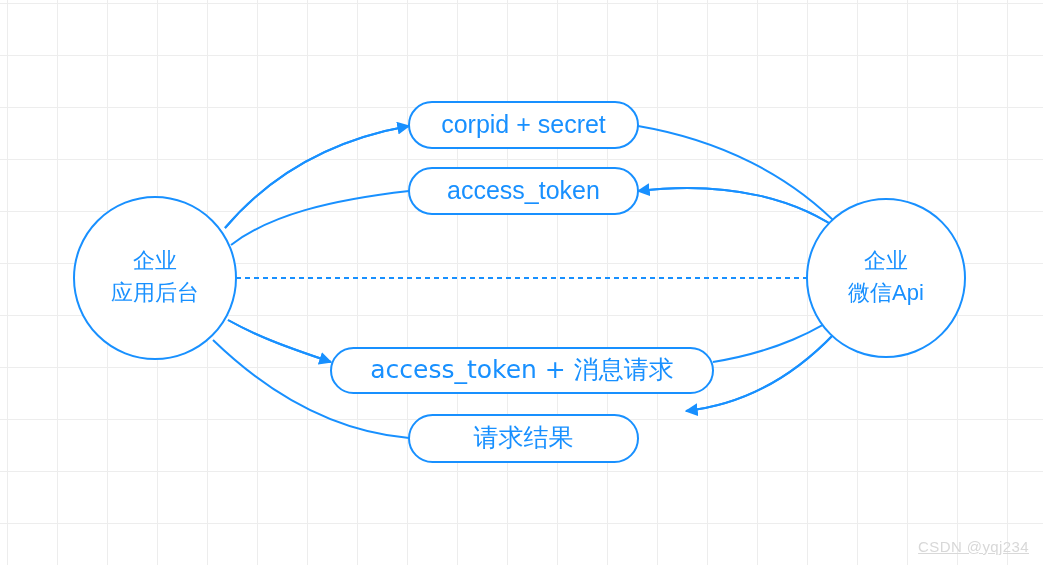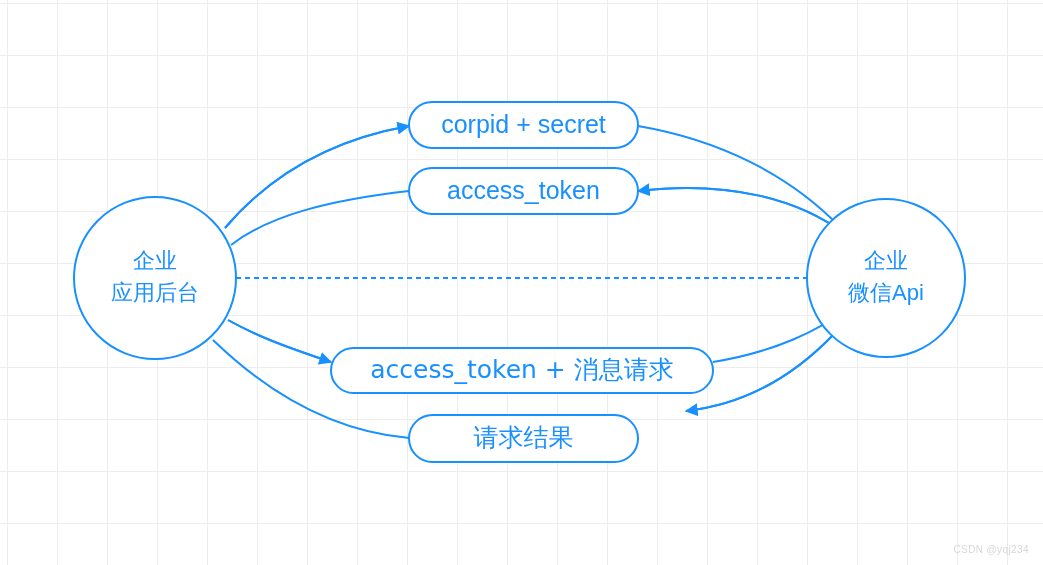--- a/index.html
+++ b/index.html
@@ -52,25 +52,26 @@
     font-size: 25px;
     fill: #1890ff;
     text-anchor: middle;
     dominant-baseline: middle;
     font-family: "DejaVu Sans", "Liberation Sans", sans-serif;
   }
   .watermark {
     position: absolute;
     right: 14px;
     bottom: 10px;
-    font-size: 10px;
+    font-size: 15px;
     color: #d8d8d8;
     letter-spacing: 0.4px;
     font-family: "Liberation Sans", "DejaVu Sans", sans-serif;
     user-select: none;
+    text-decoration: underline;
   }
 </style>
 </head>
 <body>
 
 <div id="canvas">
 
   <div id="grid"></div>
 
   <svg id="diagram" width="1043" height="565" viewBox="0 0 1043 565">

